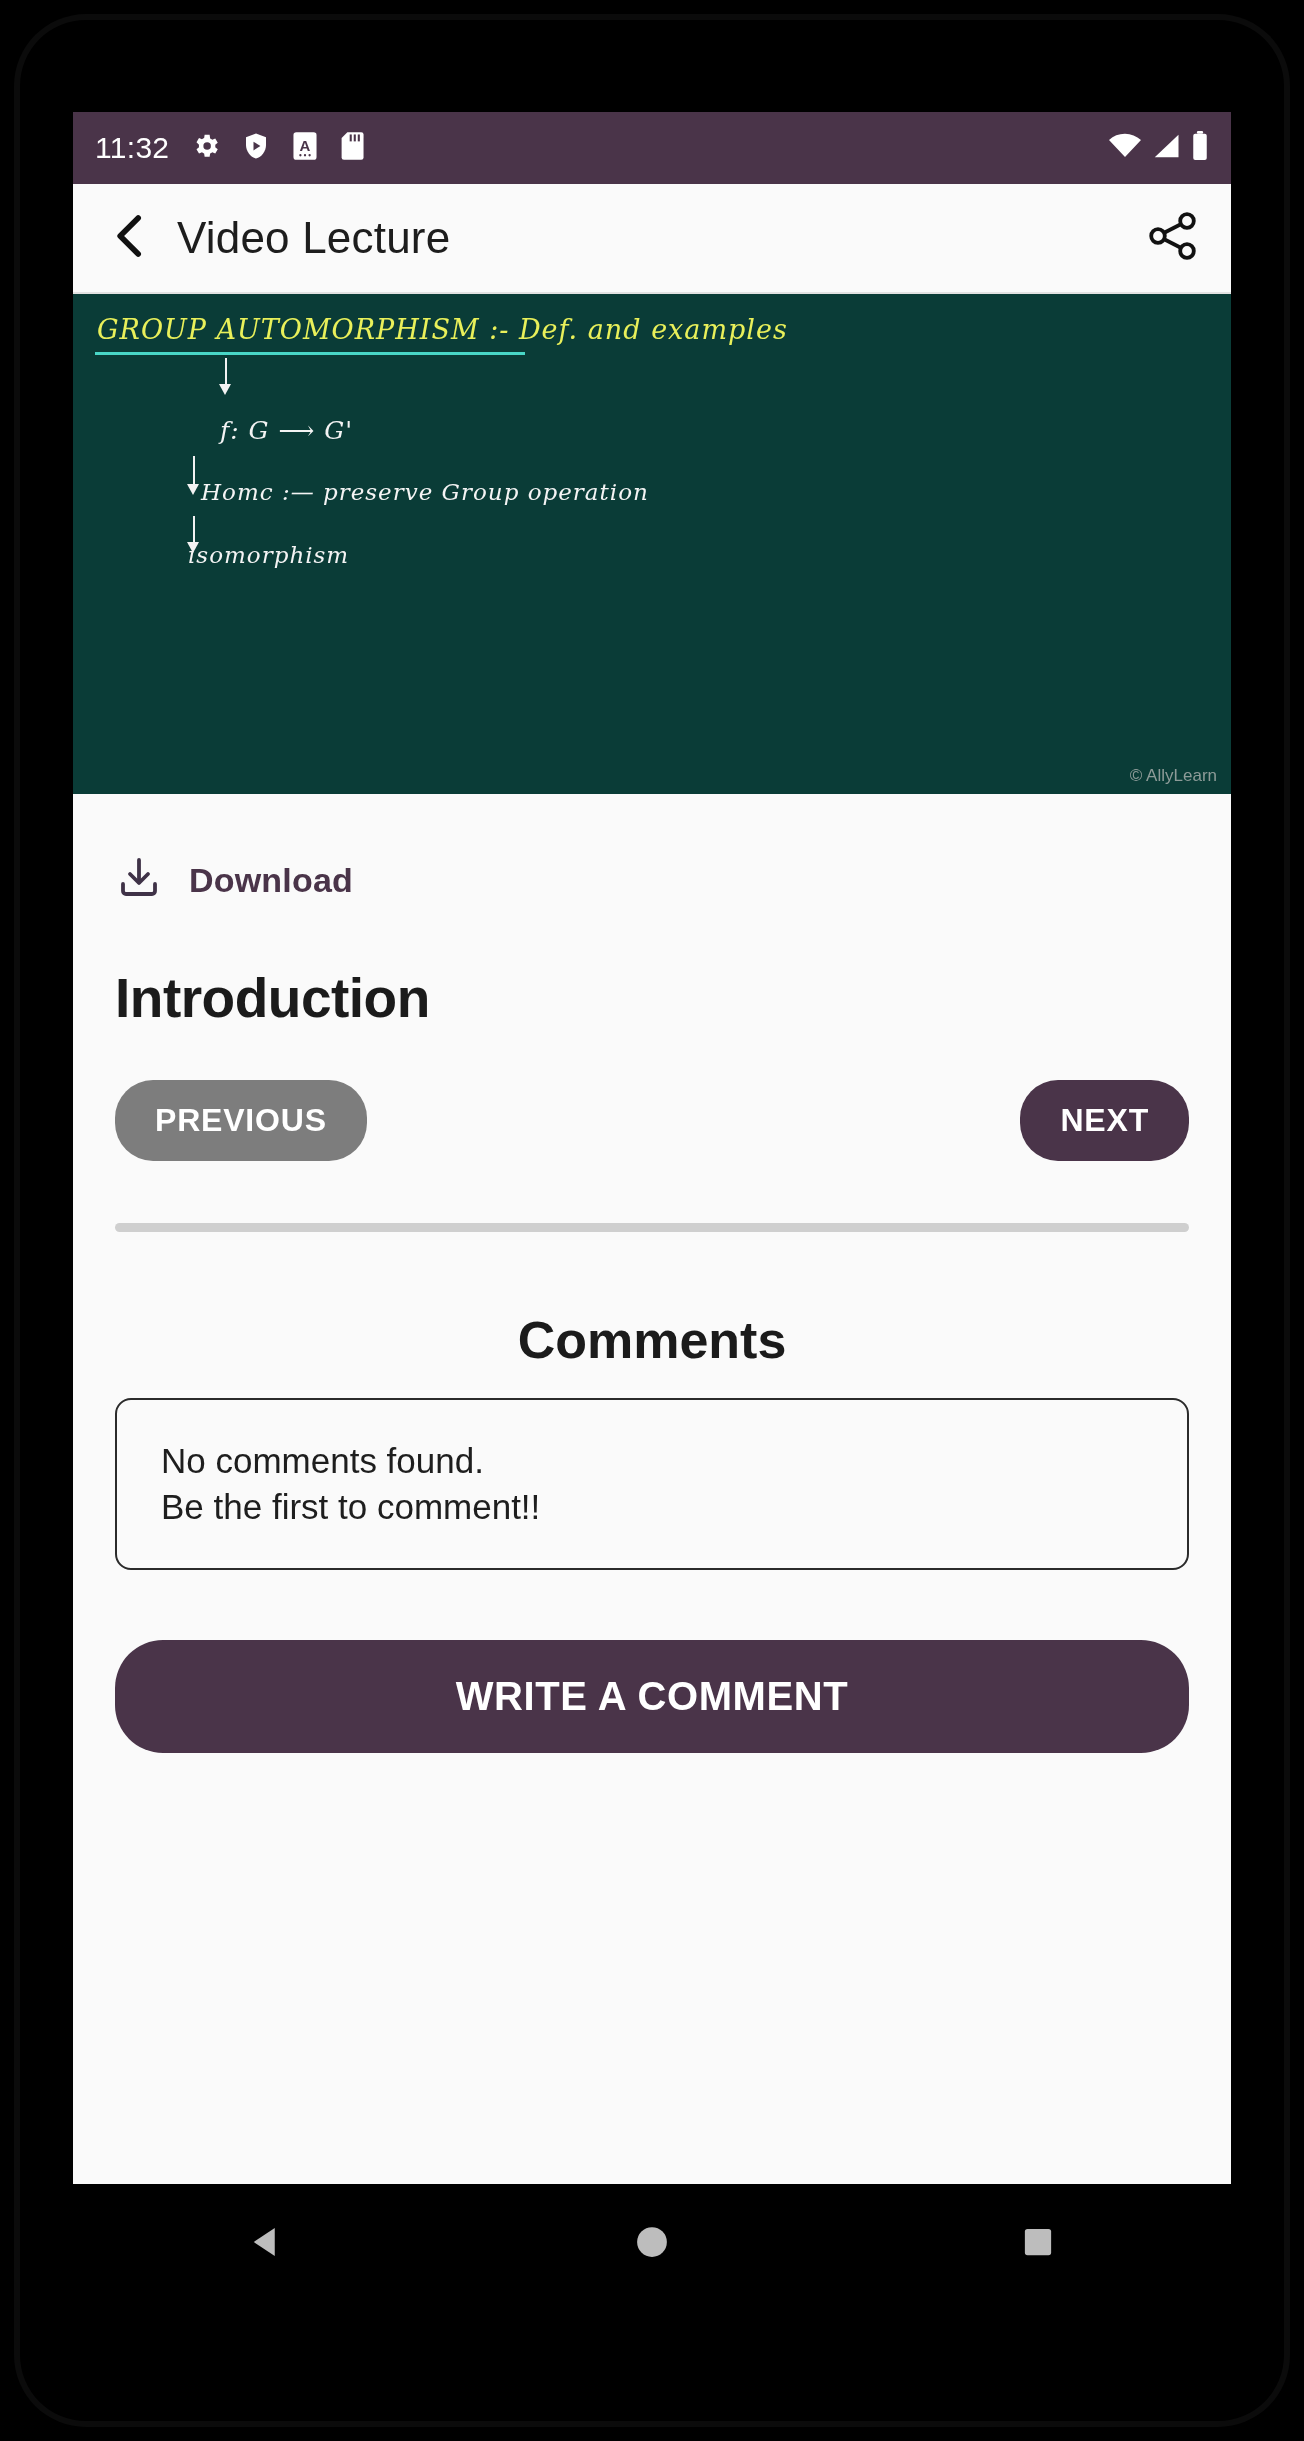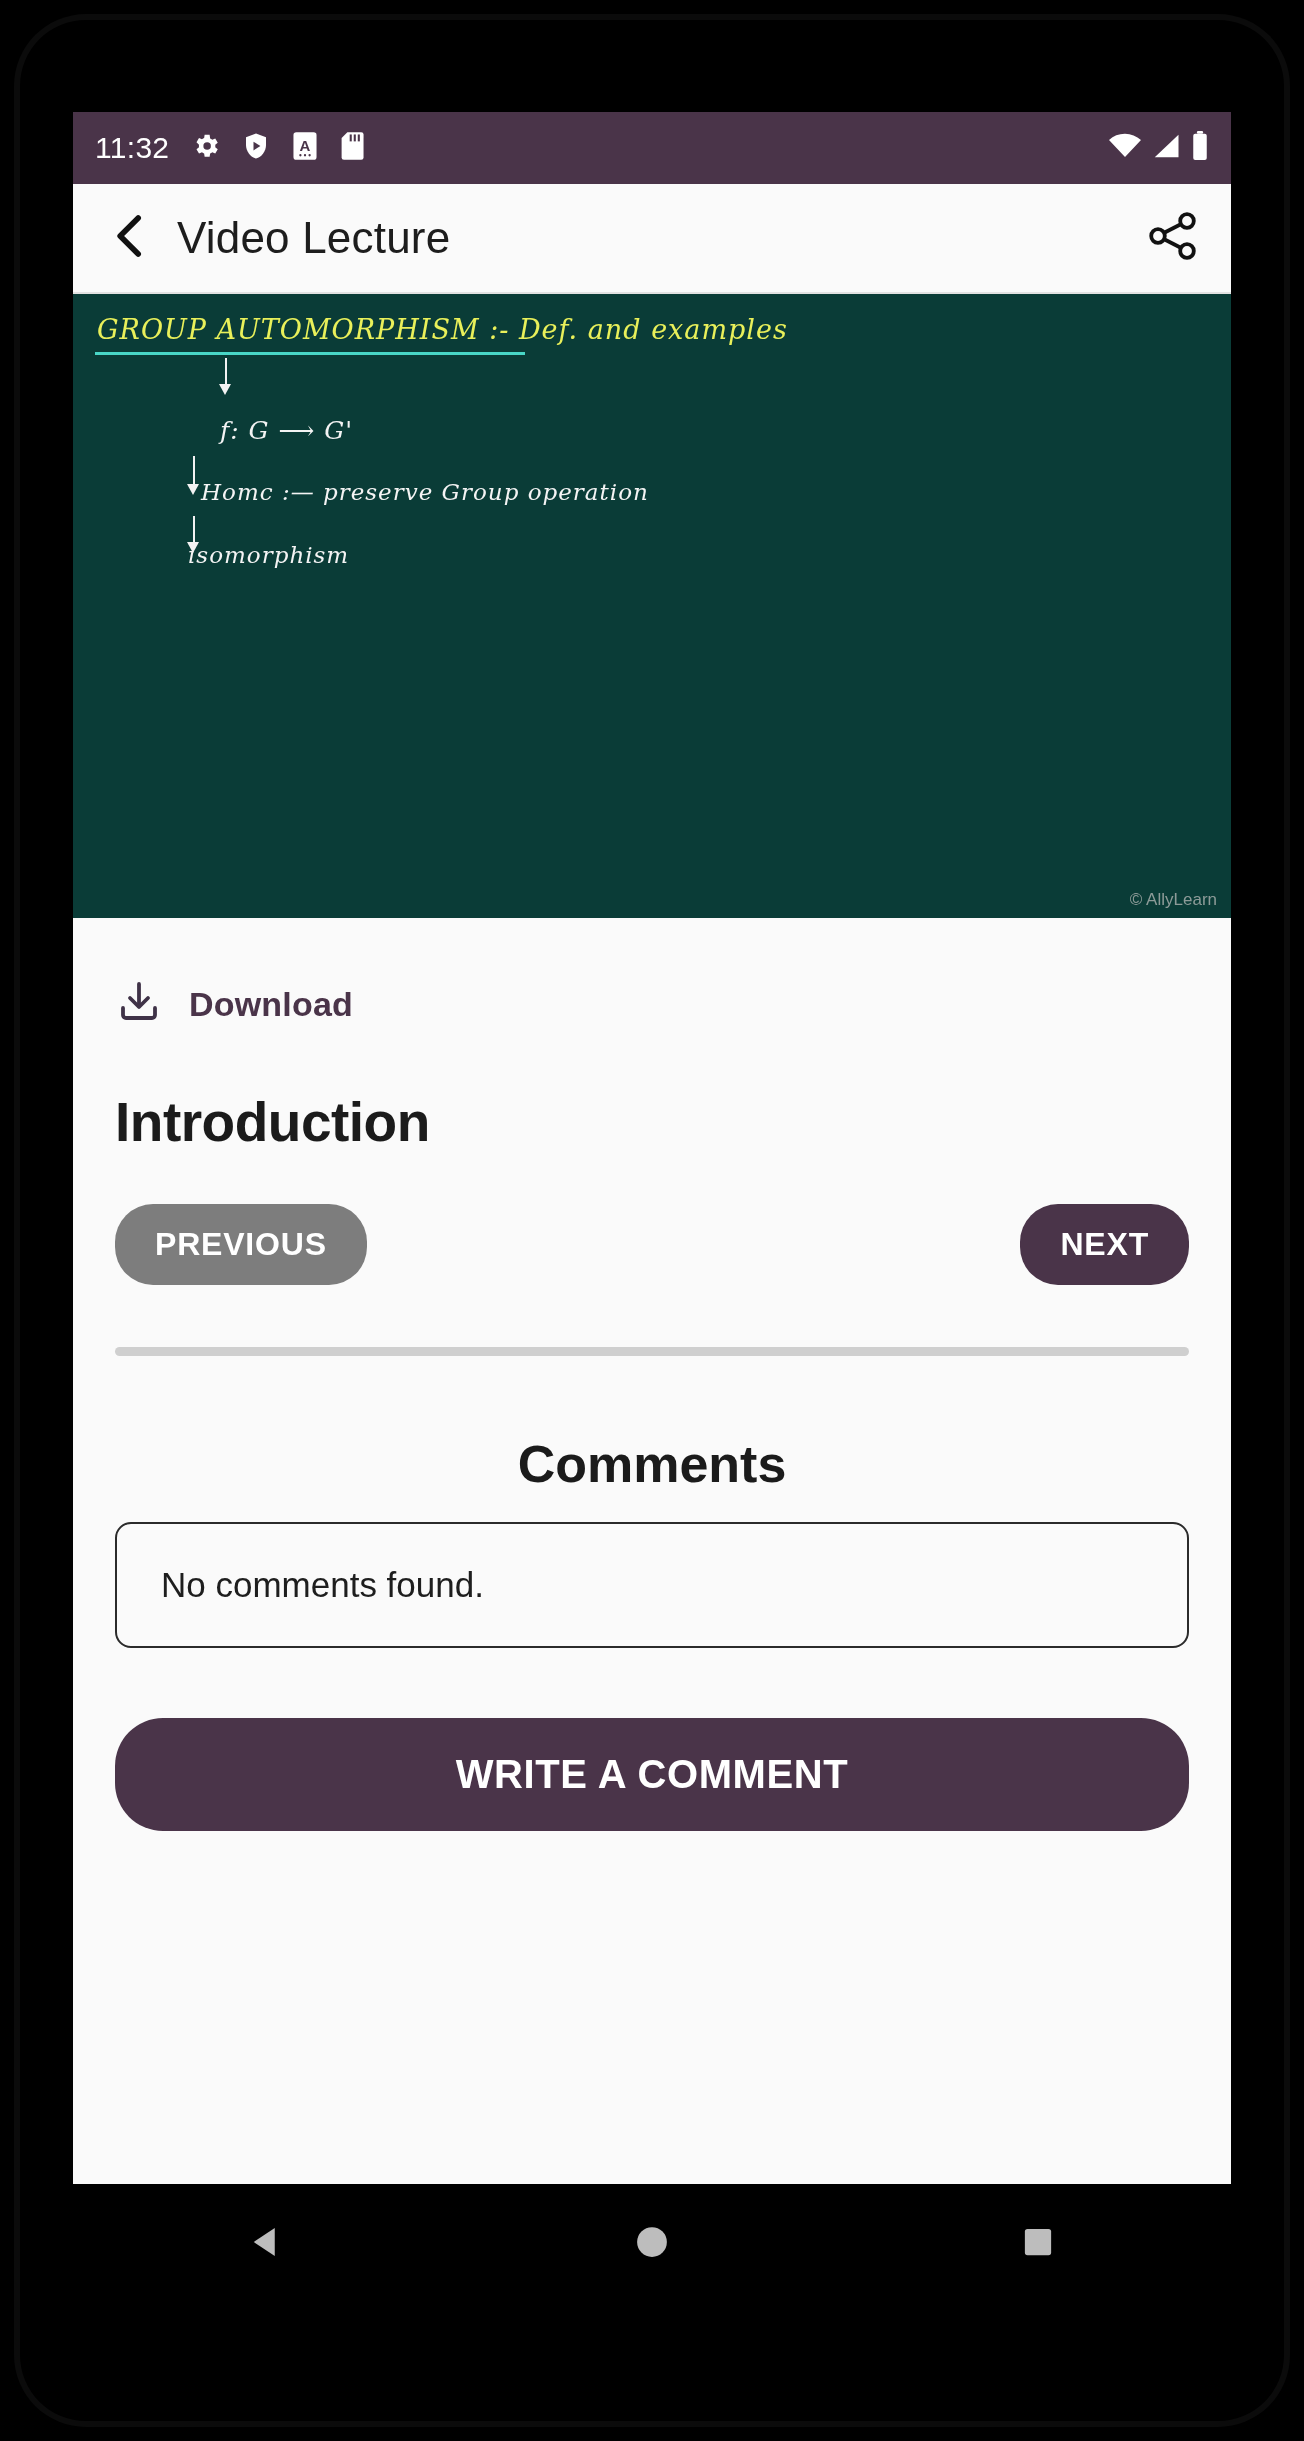--- a/index.html
+++ b/index.html
@@ -37,21 +37,21 @@
     border-bottom:2px solid #e2e2e2;
   }
   .back-btn{width:46px;height:46px;display:flex;align-items:center;justify-content:center;cursor:pointer;}
   .appbar-title{
     font-size:44px;color:#1d1d1d;font-weight:400;margin-left:24px;letter-spacing:.2px;
   }
   .share-btn{margin-left:auto;width:56px;height:56px;display:flex;align-items:center;justify-content:center;cursor:pointer;}
 
   
   .video-wrap{
-    position:relative;height:624px;background:#000;
+    position:relative;height:500px;background:#000;
   }
   .board{
     position:absolute;left:0;top:0;right:0;bottom:0;background:#0a3c37;
   }
   .hw{position:absolute;color:#fff;white-space:nowrap;}
   .hw-title{
     left:24px;top:20px;color:#e9f05a;font-size:27px;
     font-family:"DejaVu Serif",serif;letter-spacing:1px;font-style:italic;
   }
   .hw-underline{
@@ -242,20 +242,21 @@
           <button class="btn btn-prev">PREVIOUS</button>
           <button class="btn btn-next">NEXT</button>
         </div>
 
         <div class="divider"></div>
 
         <div class="comments-title">Comments</div>
 
         <div class="comments-box">
           <p>No comments found.</p>
+          <p>Be the first to comment!!</p>
         </div>
 
         <button class="write-btn">WRITE A COMMENT</button>
       </div>
     </div>
 
   </div>
 
   <div class="navbar">
     <span class="nav-ico">

